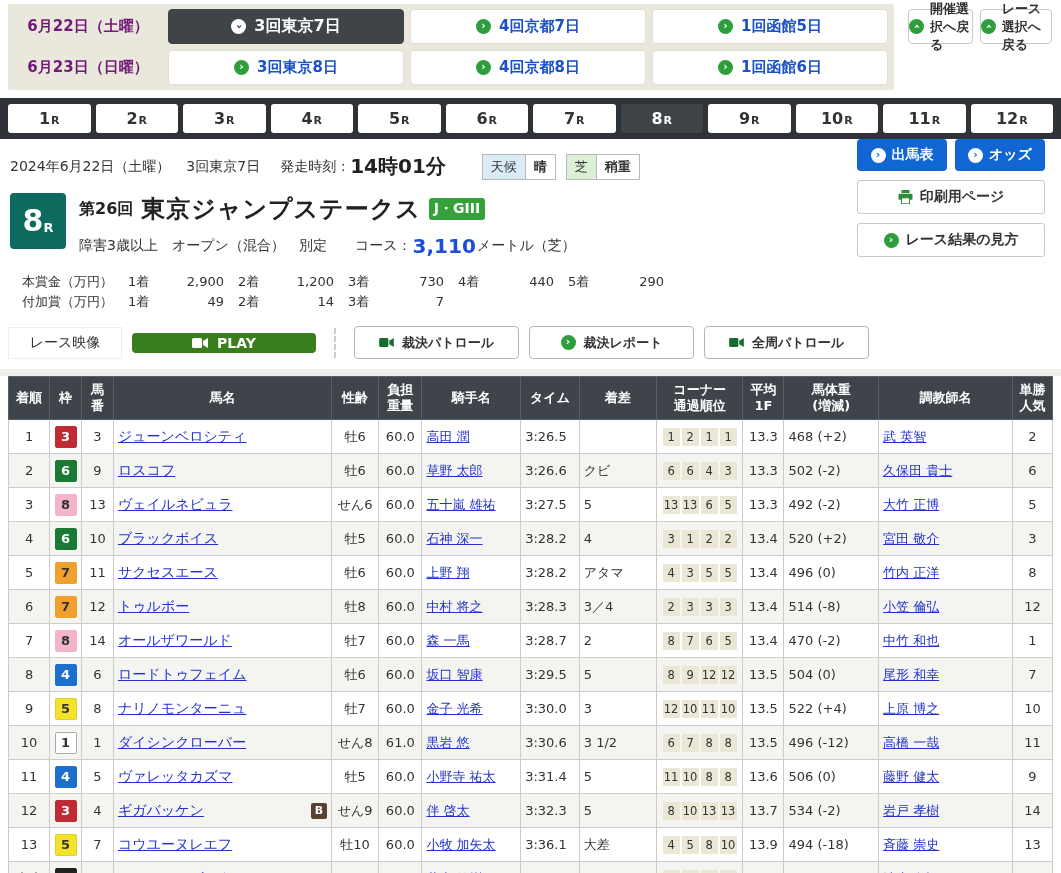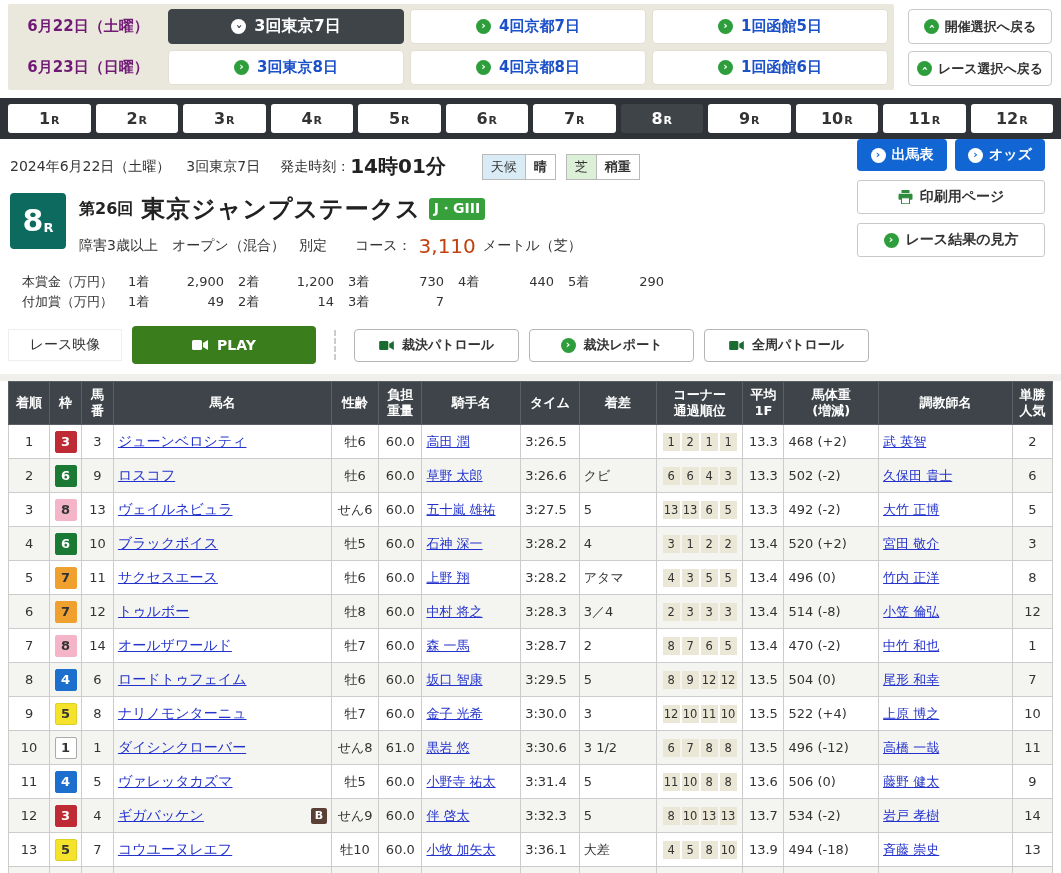--- a/index.html
+++ b/index.html
@@ -10,21 +10,21 @@
     font-family:"DejaVu Sans","Liberation Sans",sans-serif;
     -webkit-font-smoothing:antialiased;
   }
   
   .topnav{display:flex;align-items:flex-start;padding:4px 8px 6px 8px;}
   .nav-band{background:#eae8dc;padding:5px 6px;border-radius:2px;flex:0 0 auto;}
   .nav-grid{display:grid;grid-template-columns:148px 236px 236px 236px;gap:6px;}
   .date-cell{display:flex;align-items:center;justify-content:center;font-weight:bold;font-size:15px;color:#701a75;}
   .venue-btn{background:#fff;border:1px solid #e2dfd2;border-radius:4px;height:33px;display:flex;align-items:center;justify-content:center;gap:8px;font-size:15px;font-weight:bold;color:#1a50c8;cursor:pointer;}
   .venue-btn.sel{background:#3f4448;border-color:#3f4448;color:#fff;font-size:16px;}
-  .backcol{margin-left:14px;display:flex;flex-direction:column;gap:7px;width:144px;padding-top:5px;}
+  .backcol{margin-left:14px;display:flex;flex-direction:row;gap:7px;width:144px;padding-top:5px;}
   .back-btn{background:#fff;border:1px solid #c9c9c9;border-radius:4px;height:33px;display:flex;align-items:center;justify-content:center;gap:6px;font-size:13px;font-weight:bold;color:#333;cursor:pointer;}
   
   .icon-circle{width:15px;height:15px;border-radius:50%;background:#2e9e3c;color:#fff;display:inline-flex;align-items:center;justify-content:center;font-size:11px;font-weight:bold;flex:0 0 auto;}
   .icon-circle .gl{display:inline-block;line-height:1;transform:translateY(-1px);}
   .icon-circle.down .gl{transform:rotate(90deg);}
   .icon-circle.up .gl{transform:rotate(-90deg);}
   .icon-circle.light{background:#fff;color:#3f4448;}
   .icon-circle.blue{background:#fff;color:#1166d4;}
   
   .tabstrip{background:#2f3337;margin:2px 0 0 0;padding:6px 8px;display:flex;gap:5px;}
@@ -45,36 +45,36 @@
   .title-row{display:flex;align-items:flex-start;gap:13px;margin-top:13px;}
   .race-num-badge{width:56px;height:56px;background:#0c6a5e;color:#fff;border-radius:4px;display:flex;align-items:center;justify-content:center;font-weight:bold;flex:0 0 auto;}
   .race-num-badge .n{font-size:30px;line-height:1;}
   .race-num-badge .r{font-size:13px;margin-top:12px;}
   .title-line{display:flex;align-items:center;gap:8px;}
   .edition{font-size:16px;font-weight:bold;color:#222;}
   .race-title{font-size:24px;font-weight:bold;color:#222;letter-spacing:1px;}
   .grade-badge{background:#36a13a;color:#fff;font-size:14px;font-weight:bold;padding:2px 5px;border-radius:3px;}
   .conditions-line{font-size:14px;margin-top:9px;display:flex;align-items:center;}
   .course-label{margin-left:28px;}
-  .course-val{font-size:20px;font-weight:normal;color:#c2410c;margin:0 7px;}
+  .course-val{font-size:20px;font-weight:bold;color:#1d4ed8;margin:0 1px;}
   
   .actions{position:absolute;top:0;right:16px;width:188px;display:flex;flex-direction:column;gap:9px;}
   .actions .btnrow{display:flex;gap:8px;}
   .btn-blue{flex:1;background:#1166d4;color:#fff;font-weight:bold;font-size:14px;height:32px;border-radius:4px;display:flex;align-items:center;justify-content:center;gap:6px;cursor:pointer;}
   .btn-white{background:#fff;border:1px solid #c9c9c9;border-radius:3px;height:32px;display:flex;align-items:center;justify-content:center;gap:7px;font-size:14px;font-weight:bold;color:#333;cursor:pointer;}
   
   .prize{padding:14px 0 0 12px;font-size:13px;color:#333;}
   .prize-row{display:flex;line-height:1.55;}
   .prize-label{width:106px;}
   .p-place{width:40px;}
   .p-amount{width:56px;text-align:right;margin-right:14px;}
   
   .video-row{display:flex;align-items:center;gap:10px;padding:14px 8px 10px 8px;}
   .video-label{width:112px;height:30px;background:#fff;border:1px solid #eee;border-radius:0;display:flex;align-items:center;justify-content:center;font-size:14px;color:#333;}
-  .btn-play{width:184px;height:38px;background:#3a7d1d;color:#fff;font-weight:bold;border-radius:4px;display:flex;align-items:center;justify-content:center;gap:9px;font-size:14px;cursor:pointer;}
+  .btn-play{width:184px;height:20px;background:#3a7d1d;color:#fff;font-weight:bold;border-radius:4px;display:flex;align-items:center;justify-content:center;gap:9px;font-size:14px;cursor:pointer;}
   .vsep{border-left:2px dashed #ccc;height:30px;margin:0 8px;}
   .btn-patrol{width:163px;height:31px;background:#fff;border:1px solid #b5b5b5;border-radius:4px;display:flex;align-items:center;justify-content:center;gap:8px;font-size:13px;font-weight:bold;color:#333;cursor:pointer;}
   .cam{color:#1a6b2f;display:inline-flex;}
   .btn-play .cam{color:#fff;}
   .section-gap{height:7px;background:#f0efeb;}
   
   table.results{border-collapse:collapse;table-layout:fixed;width:1045px;margin:0 8px;}
   table.results th{background:#3e4449;color:#fff;font-size:13px;font-weight:bold;border:1px solid #5a6065;padding:4px 1px;white-space:pre-line;line-height:1.25;text-align:center;vertical-align:middle;height:34px;}
   table.results td{border:1px solid #ccc;font-size:13px;padding:3px 4px;height:27px;vertical-align:middle;background:#fff;}
   table.results tr.even td{background:#f4f4f1;}

